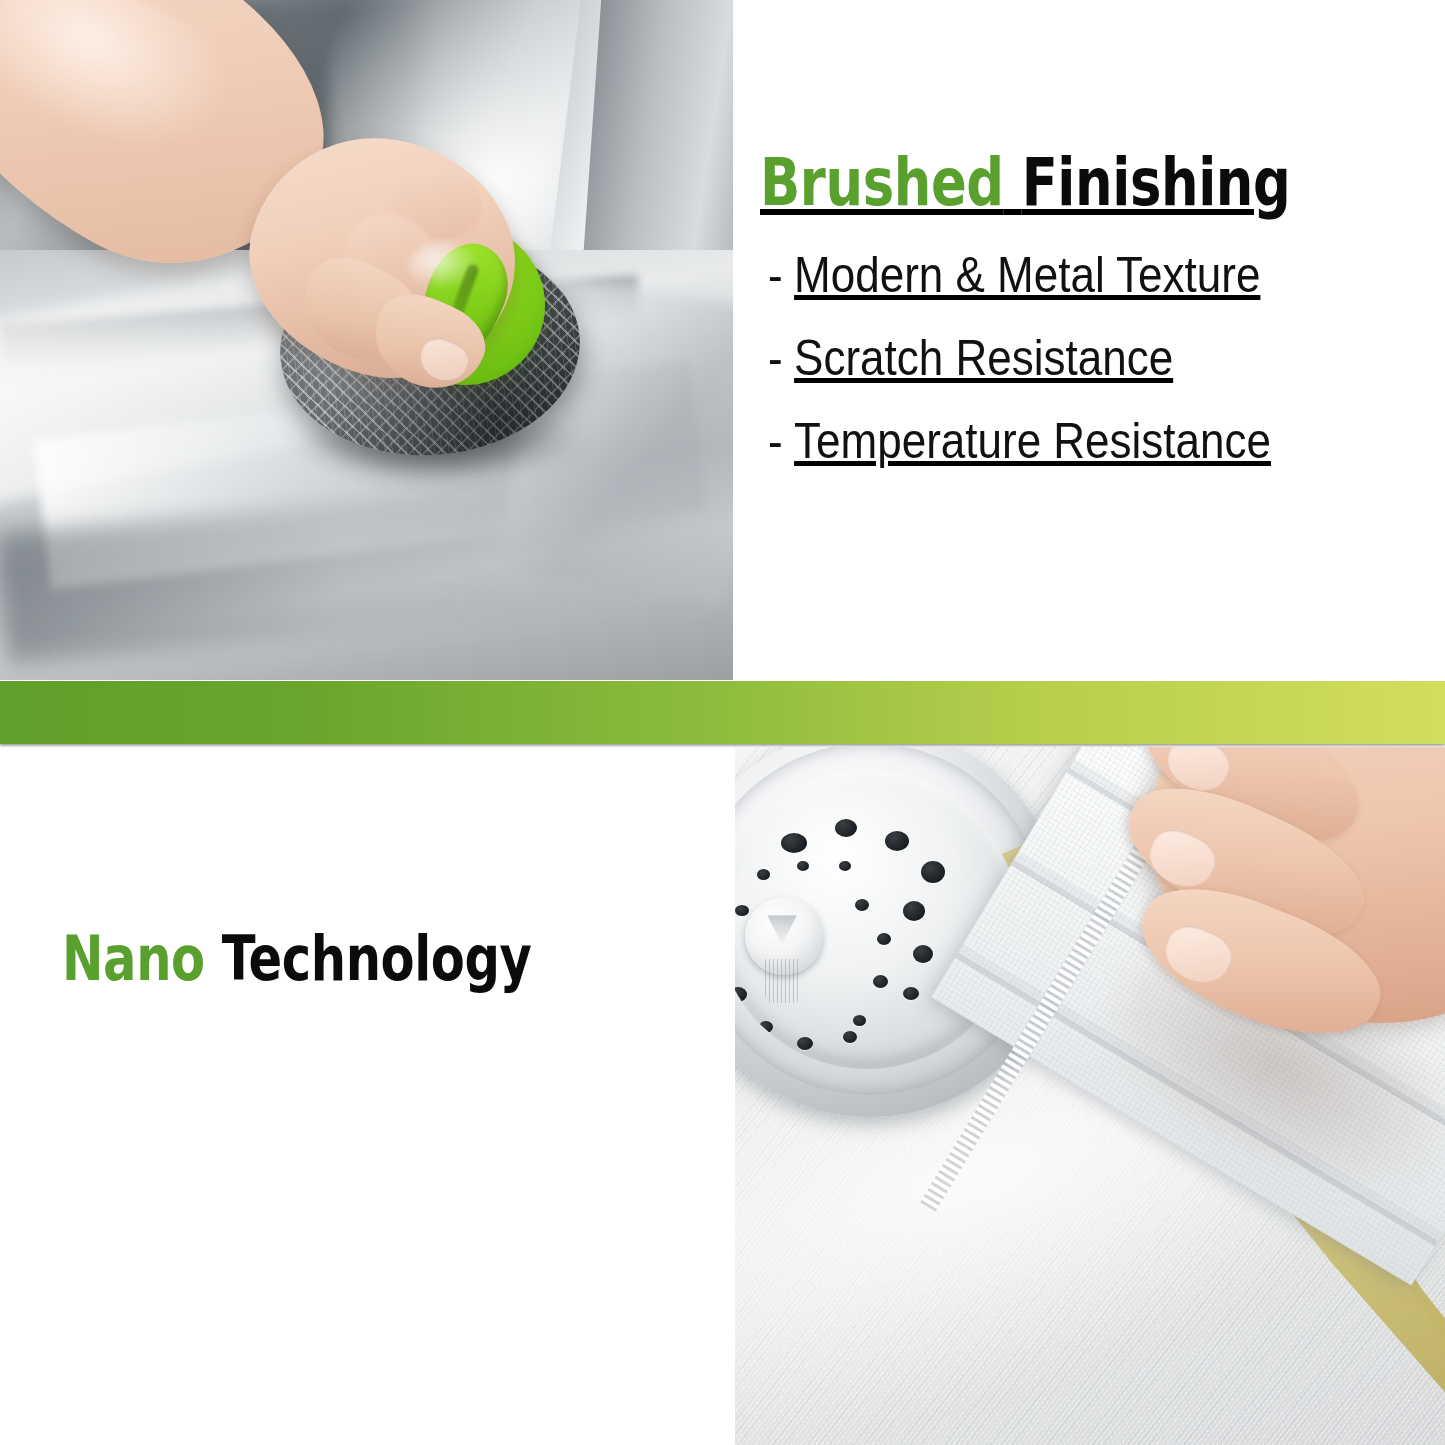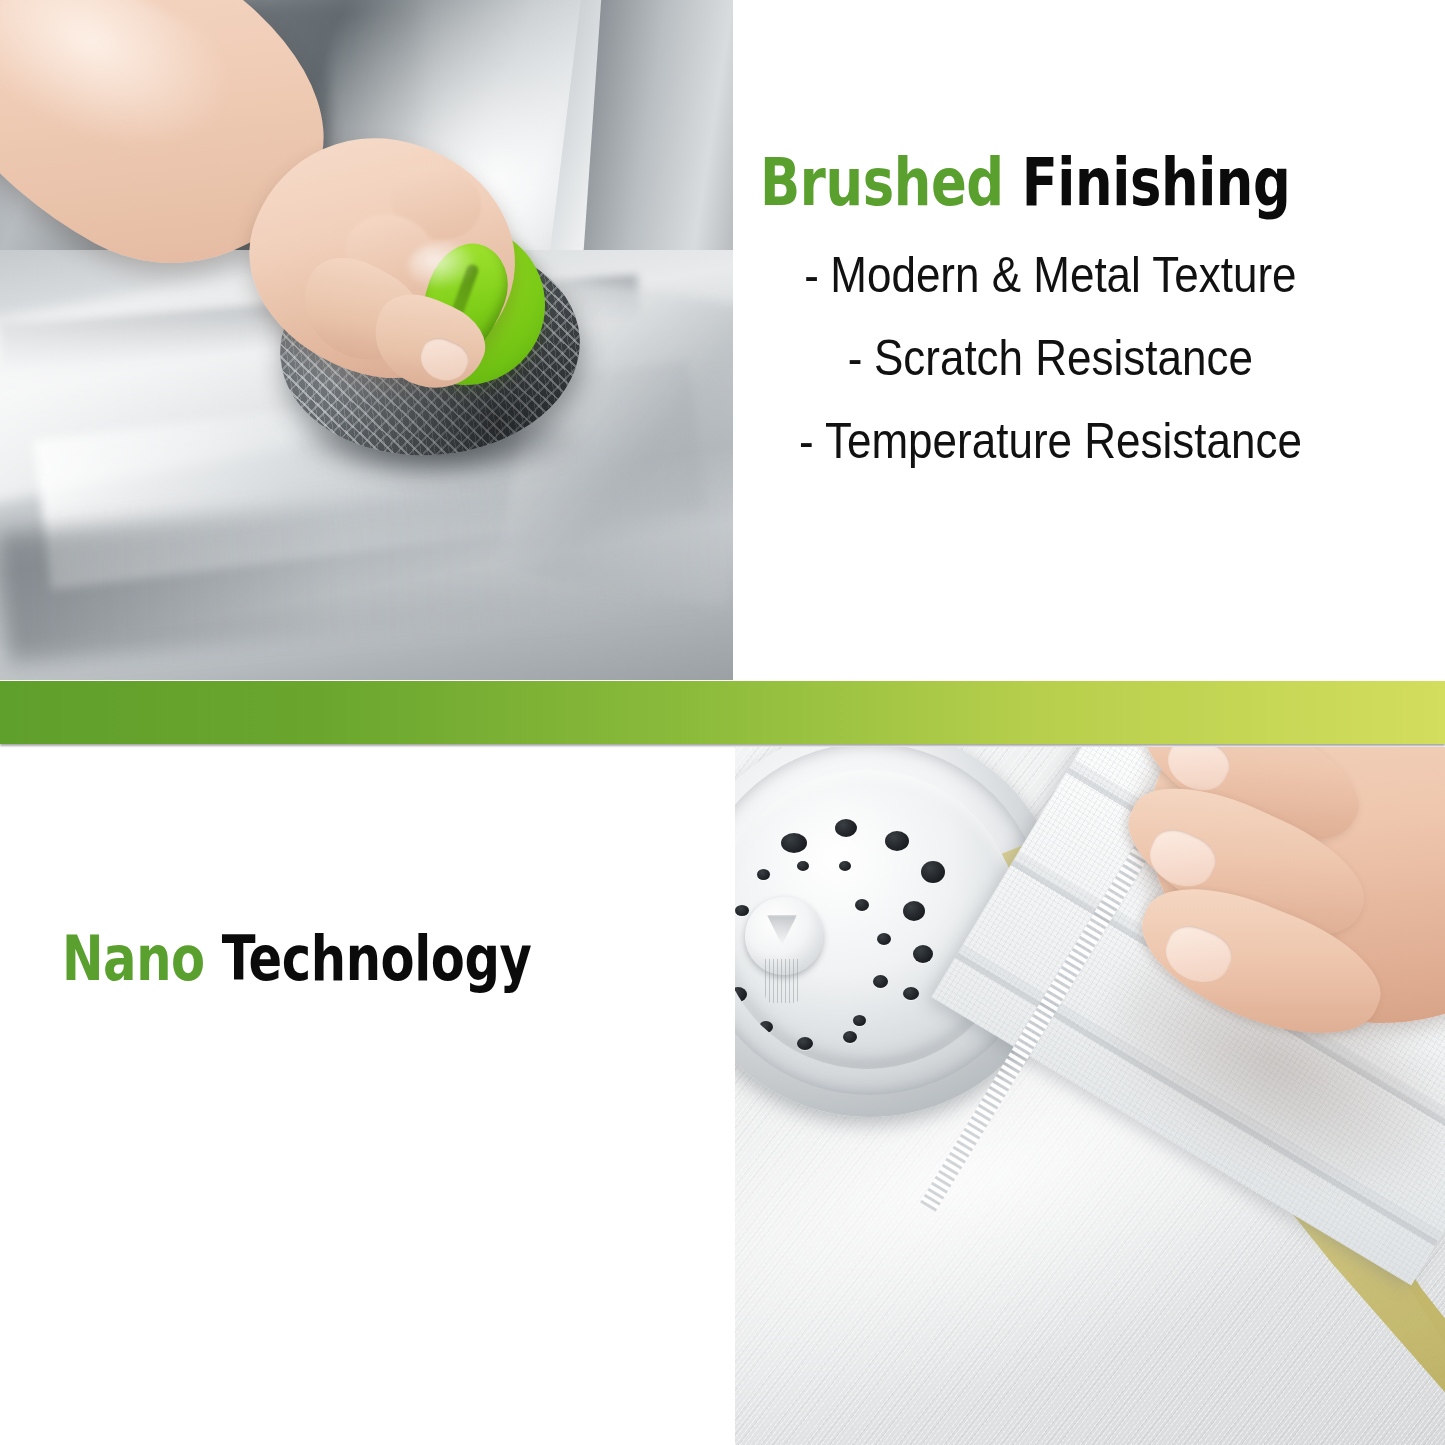--- a/index.html
+++ b/index.html
@@ -48,20 +48,21 @@
   }
 
   
   .text-block {
     position: absolute;
   }
   .block-top-right {
     left: 760px;
     top: 150px;
     width: 660px;
+    text-decoration: underline;
   }
   .block-bottom-left {
     left: 62px;
     top: 928px;
     width: 660px;
   }
   .headline {
     font-family: "DejaVu Sans", sans-serif;
     font-weight: bold;
     font-size: 66px;
@@ -77,23 +78,22 @@
     margin-bottom: 30px;
   }
   .headline .green {
     color: #5aa02e;
   }
   .headline .black {
     color: #0b0b0b;
   }
   .bullets {
     list-style: none;
-    margin: 0;
+    margin: 8px;
     padding: 0;
-    text-align: center;
   }
   .bullets li {
     font-family: "Liberation Sans", sans-serif;
     font-size: 50px;
     line-height: 1.0;
     color: #111111;
     white-space: nowrap;
     transform: scaleX(0.88);
     transform-origin: left center;
     margin-bottom: 33px;

